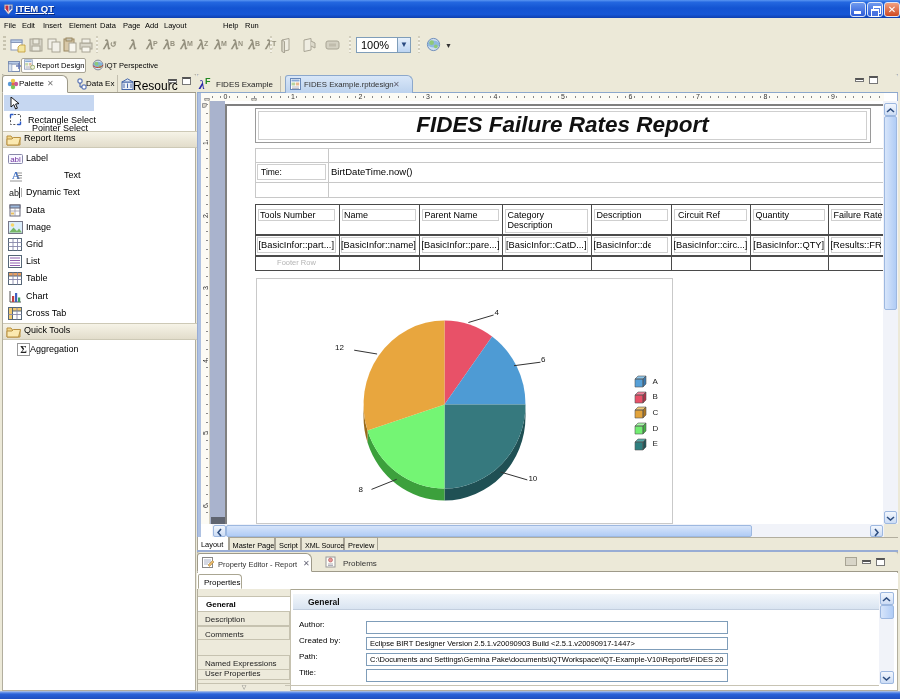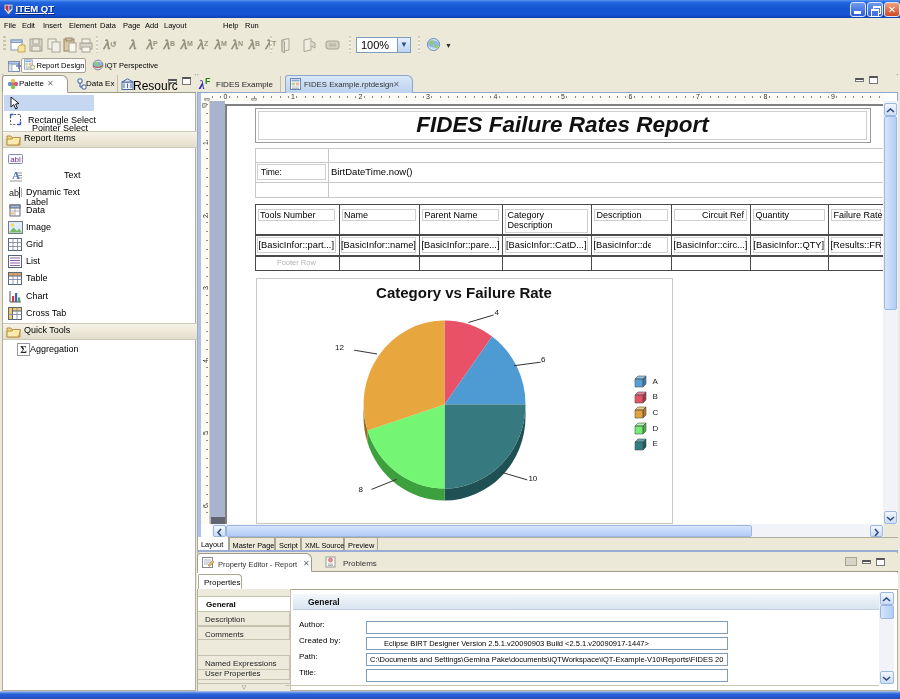--- a/index.html
+++ b/index.html
@@ -204,21 +204,21 @@
   </svg>
   <span style="position:absolute;left:21px;top:1px;">Report Items</span>
   <svg style="position:absolute;right:3px;top:4px;" width="9" height="7" viewBox="0 0 9 7">
         <path d="M3.5 0.5 L1 3.5 L3.5 6.5 M5.5 0.5 L8 3.5 L5.5 6.5" stroke="#999" fill="none" stroke-width="1"></path>
       </svg>
 </div>
 <svg class="abs" style="left:8px;top:152px;" width="15" height="13" viewBox="0 0 15 13">
 <rect x="0.5" y="2.5" width="14" height="9" rx="1" fill="#f8f8ff" stroke="#8888aa"></rect>
 <text x="7.5" y="9.5" font-size="8" text-anchor="middle" fill="#7030a0" font-family="Liberation Sans">abl</text>
     </svg>
-<div class="abs" style="left:26px;top:153px;font-size:9px;margin-top:44px;">Label</div>
+<div class="abs" style="left:26px;top:153px;font-size:9px;">Label</div>
 <svg class="abs" style="left:8px;top:169px;" width="15" height="13" viewBox="0 0 15 13">
 <text x="4" y="10" font-size="11" font-weight="bold" fill="#4472c4" font-family="Liberation Serif">A</text>
 <path d="M9 4 h5 M9 6.5 h5 M9 9 h5 M2 12 h12" stroke="#888" stroke-width="0.9"></path>
     </svg>
 <div class="abs" style="left:26px;top:170px;font-size:9px;margin-left:38px;">Text</div>
 <svg class="abs" style="left:8px;top:186px;" width="16" height="13" viewBox="0 0 16 13">
 <text x="1" y="10" font-size="9" fill="#222" font-family="Liberation Sans">ab</text>
 <path d="M11.5 1 v11" stroke="#333" stroke-width="1"></path>
       <path d="M13.5 2 v9" stroke="#999" stroke-width="0.8"></path>
     </svg>
@@ -484,21 +484,21 @@
 <div class="abs" style="left:48.0px;top:108.5px;width:74.0px;font-size:9px;line-height:10px;color:#000;white-space:nowrap;">Tools Number</div>
 <div class="abs" style="left:129.5px;top:107.5px;width:74.0px;height:12.5px;border:1px solid #cfcfcf;box-sizing:border-box;"></div>
 <div class="abs" style="left:132.0px;top:108.5px;width:70.5px;font-size:9px;line-height:10px;color:#000;white-space:nowrap;">Name</div>
 <div class="abs" style="left:210.0px;top:107.5px;width:76.5px;height:12.5px;border:1px solid #cfcfcf;box-sizing:border-box;"></div>
 <div class="abs" style="left:212.5px;top:108.5px;width:73.0px;font-size:9px;line-height:10px;color:#000;white-space:nowrap;">Parent Name</div>
 <div class="abs" style="left:293.0px;top:107.5px;width:82.5px;height:24px;border:1px solid #cfcfcf;box-sizing:border-box;"></div>
 <div class="abs" style="left:295.5px;top:108.5px;width:79.0px;font-size:9px;line-height:10px;color:#000;">Category Description</div>
 <div class="abs" style="left:382.0px;top:107.5px;width:73.5px;height:12.5px;border:1px solid #cfcfcf;box-sizing:border-box;"></div>
 <div class="abs" style="left:384.5px;top:108.5px;width:70.0px;font-size:9px;line-height:10px;color:#000;white-space:nowrap;">Description</div>
 <div class="abs" style="left:462.0px;top:107.5px;width:72.5px;height:12.5px;border:1px solid #cfcfcf;box-sizing:border-box;"></div>
-<div class="abs" style="left:490px;top:108.5px;width:69.0px;font-size:9px;line-height:10px;color:#000;white-space:nowrap;">Circuit Ref</div>
+<div class="abs" style="left:466px;top:108.5px;width:69.0px;font-size:9px;line-height:10px;color:#000;white-space:nowrap;">Circuit Ref</div>
 <div class="abs" style="left:541.0px;top:107.5px;width:71.5px;height:12.5px;border:1px solid #cfcfcf;box-sizing:border-box;"></div>
 <div class="abs" style="left:543.5px;top:108.5px;width:68.0px;font-size:9px;line-height:10px;color:#000;white-space:nowrap;">Quantity</div>
 <div class="abs" style="left:619.0px;top:107.5px;width:49.5px;height:12.5px;border:1px solid #cfcfcf;box-sizing:border-box;"></div>
 <div class="abs" style="left:621.5px;top:108.5px;width:46.0px;font-size:9px;line-height:10px;color:#000;white-space:nowrap;">Failure Rate</div>
 <div class="abs" style="left:45.0px;top:136px;width:78.5px;height:16px;border:1px solid #cfcfcf;box-sizing:border-box;"></div>
 <div class="abs" style="left:45.0px;top:138.5px;width:78.5px;font-size:9.3px;text-align:center;white-space:nowrap;overflow:hidden;color:#000;">[BasicInfor::part...]</div>
 <div class="abs" style="left:129.0px;top:136px;width:75.0px;height:16px;border:1px solid #cfcfcf;box-sizing:border-box;"></div>
 <div class="abs" style="left:129.0px;top:138.5px;width:75.0px;font-size:9.3px;text-align:center;white-space:nowrap;overflow:hidden;color:#000;">[BasicInfor::name]</div>
 <div class="abs" style="left:209.5px;top:136px;width:77.5px;height:16px;border:1px solid #cfcfcf;box-sizing:border-box;"></div>
 <div class="abs" style="left:209.5px;top:138.5px;width:77.5px;font-size:9.3px;text-align:center;white-space:nowrap;overflow:hidden;color:#000;">[BasicInfor::pare...]</div>
@@ -507,21 +507,20 @@
 <div class="abs" style="left:381.5px;top:136px;width:74.5px;height:16px;border:1px solid #cfcfcf;box-sizing:border-box;"></div>
 <div class="abs" style="left:381.5px;top:138.5px;width:57px;font-size:9.3px;text-align:center;white-space:nowrap;overflow:hidden;color:#000;">[BasicInfor::desc]</div>
 <div class="abs" style="left:461.5px;top:136px;width:73.5px;height:16px;border:1px solid #cfcfcf;box-sizing:border-box;"></div>
 <div class="abs" style="left:461.5px;top:138.5px;width:73.5px;font-size:9.3px;text-align:center;white-space:nowrap;overflow:hidden;color:#000;">[BasicInfor::circ...]</div>
 <div class="abs" style="left:540.5px;top:136px;width:72.5px;height:16px;border:1px solid #cfcfcf;box-sizing:border-box;"></div>
 <div class="abs" style="left:540.5px;top:138.5px;width:72.5px;font-size:9.3px;text-align:center;white-space:nowrap;overflow:hidden;color:#000;">[BasicInfor::QTY]</div>
 <div class="abs" style="left:618.5px;top:136px;width:50.5px;height:16px;border:1px solid #cfcfcf;box-sizing:border-box;"></div>
 <div class="abs" style="left:618.5px;top:138.5px;width:50.5px;font-size:9.3px;text-align:center;white-space:nowrap;overflow:hidden;color:#000;">[Results::FR...</div>
 <div class="abs" style="left:42.5px;top:157px;width:84px;font-size:7.5px;text-align:center;color:#b4b4b4;">Footer Row</div>
 <div class="abs" style="left:44px;top:176.5px;width:416.5px;height:246px;border:1px solid #C9C9C9;box-sizing:border-box;"></div>
-<div class="abs" style="left:44px;top:182.5px;width:416px;text-align:center;font-size:15px;font-weight:bold;color:#111;">Category vs Failure Rate</div>
 <svg class="abs" style="left:44px;top:176.5px;" width="417" height="246" viewBox="0 0 417 246">
         <path d="M269.5 126.5 A81.0 84.0 0 0 1 188.5 210.5 L188.5 222.5 A81.0 84.0 0 0 0 269.5 138.5 Z" fill="#1F5054"></path>
         <path d="M188.5 210.5 A81.0 84.0 0 0 1 111.5 152.5 L111.5 164.5 A81.0 84.0 0 0 0 188.5 222.5 Z" fill="#3CA03C"></path>
         <path d="M111.5 152.5 A81.0 84.0 0 0 1 107.5 126.5 L107.5 138.5 A81.0 84.0 0 0 0 111.5 164.5 Z" fill="#9a6a1a"></path>
         <path d="M188.5 126.5 L188.5 42.5 A81.0 84.0 0 0 1 236.1 58.5 Z" fill="#E85168"></path>
         <path d="M188.5 126.5 L236.1 58.5 A81.0 84.0 0 0 1 269.5 126.5 Z" fill="#4E9BD4"></path>
         <path d="M188.5 126.5 L269.5 126.5 A81.0 84.0 0 0 1 188.5 210.5 Z" fill="#36797E"></path>
         <path d="M188.5 126.5 L188.5 210.5 A81.0 84.0 0 0 1 111.5 152.5 Z" fill="#74F574"></path>
         <path d="M188.5 126.5 L111.5 152.5 A81.0 84.0 0 0 1 188.5 42.5 Z" fill="#E8A63E"></path>
         <path d="M212.4 44.5 L237.6 37.0" stroke="#333" stroke-width="1" fill="none"></path>
@@ -636,21 +635,21 @@
 <div class="abs pnav" style="top:625.6px;left:198px;width:92px;">Comments</div>
 <div class="abs pnav" style="top:665px;left:198px;width:92px;">User Properties</div>
 <div class="abs pnav" style="top:655.2px;left:198px;width:92px;">Named Expressions</div>
 <div class="abs" style="left:198px;top:683px;width:92px;height:8px;background:#EDEADB;border-top:1px solid #C6C2B0;text-align:center;color:#777;font-size:6px;line-height:7px;">▽</div>
 <div class="abs" style="left:290px;top:589px;width:1px;height:102px;background:#C6C2B0;"></div>
 <div class="abs" style="left:293px;top:593.5px;width:588px;height:16.5px;background:linear-gradient(to bottom,#F3F7FB,#D9E4F1);border-bottom:1px solid #c2cede;box-sizing:border-box;"></div>
 <div class="abs" style="left:308px;top:597px;font-size:8.5px;font-weight:bold;color:#111;">General</div>
 <div class="lbl" style="left:299px;top:619.5px;">Author:</div>
 <div class="abs" style="left:366px;top:621.0px;width:362px;height:13px;border:1px solid #7F9DB9;box-sizing:border-box;background:#fff;font-size:7.5px;padding:1px 3px 0;white-space:nowrap;overflow:hidden;color:#000;"></div>
 <div class="lbl" style="left:299px;top:636px;">Created by:</div>
-<div class="abs" style="left:366px;top:637.0px;width:362px;height:13px;border:1px solid #7F9DB9;box-sizing:border-box;background:#fff;font-size:7.5px;padding:1px 17px 0;white-space:nowrap;overflow:hidden;color:#000;">Eclipse BIRT Designer Version 2.5.1.v20090903 Build &lt;2.5.1.v20090917-1447&gt;</div>
+<div class="abs" style="left:366px;top:637.0px;width:362px;height:13px;border:1px solid #7F9DB9;box-sizing:border-box;background:#fff;font-size:7.5px;padding:1px 3px 0;white-space:nowrap;overflow:hidden;color:#000;">Eclipse BIRT Designer Version 2.5.1.v20090903 Build &lt;2.5.1.v20090917-1447&gt;</div>
 <div class="lbl" style="left:299px;top:652px;">Path:</div>
 <div class="abs" style="left:366px;top:653.0px;width:362px;height:13px;border:1px solid #7F9DB9;box-sizing:border-box;background:#fff;font-size:7.5px;padding:1px 3px 0;white-space:nowrap;overflow:hidden;color:#000;">C:\Documents and Settings\Gemina Pake\documents\iQTWorkspace\iQT-Example-V10\Reports\FIDES 20</div>
 <div class="lbl" style="left:299px;top:668px;">Title:</div>
 <div class="abs" style="left:366px;top:669.0px;width:362px;height:13px;border:1px solid #7F9DB9;box-sizing:border-box;background:#fff;font-size:7.5px;padding:1px 3px 0;white-space:nowrap;overflow:hidden;color:#000;"></div>
 <div class="abs sbtrack" style="left:879px;top:592px;width:15px;height:92px;"></div>
 <div class="abs sbbtn" style="left:879.5px;top:592px;width:14px;height:13px;">
       <svg width="9" height="5" viewBox="0 0 9 5" style="display:block;margin:4px auto 0;">
         <path d="M1 4 L4.5 1 L8 4" stroke="#2E4E80" stroke-width="1.6" fill="none"></path>
       </svg>
     </div>

